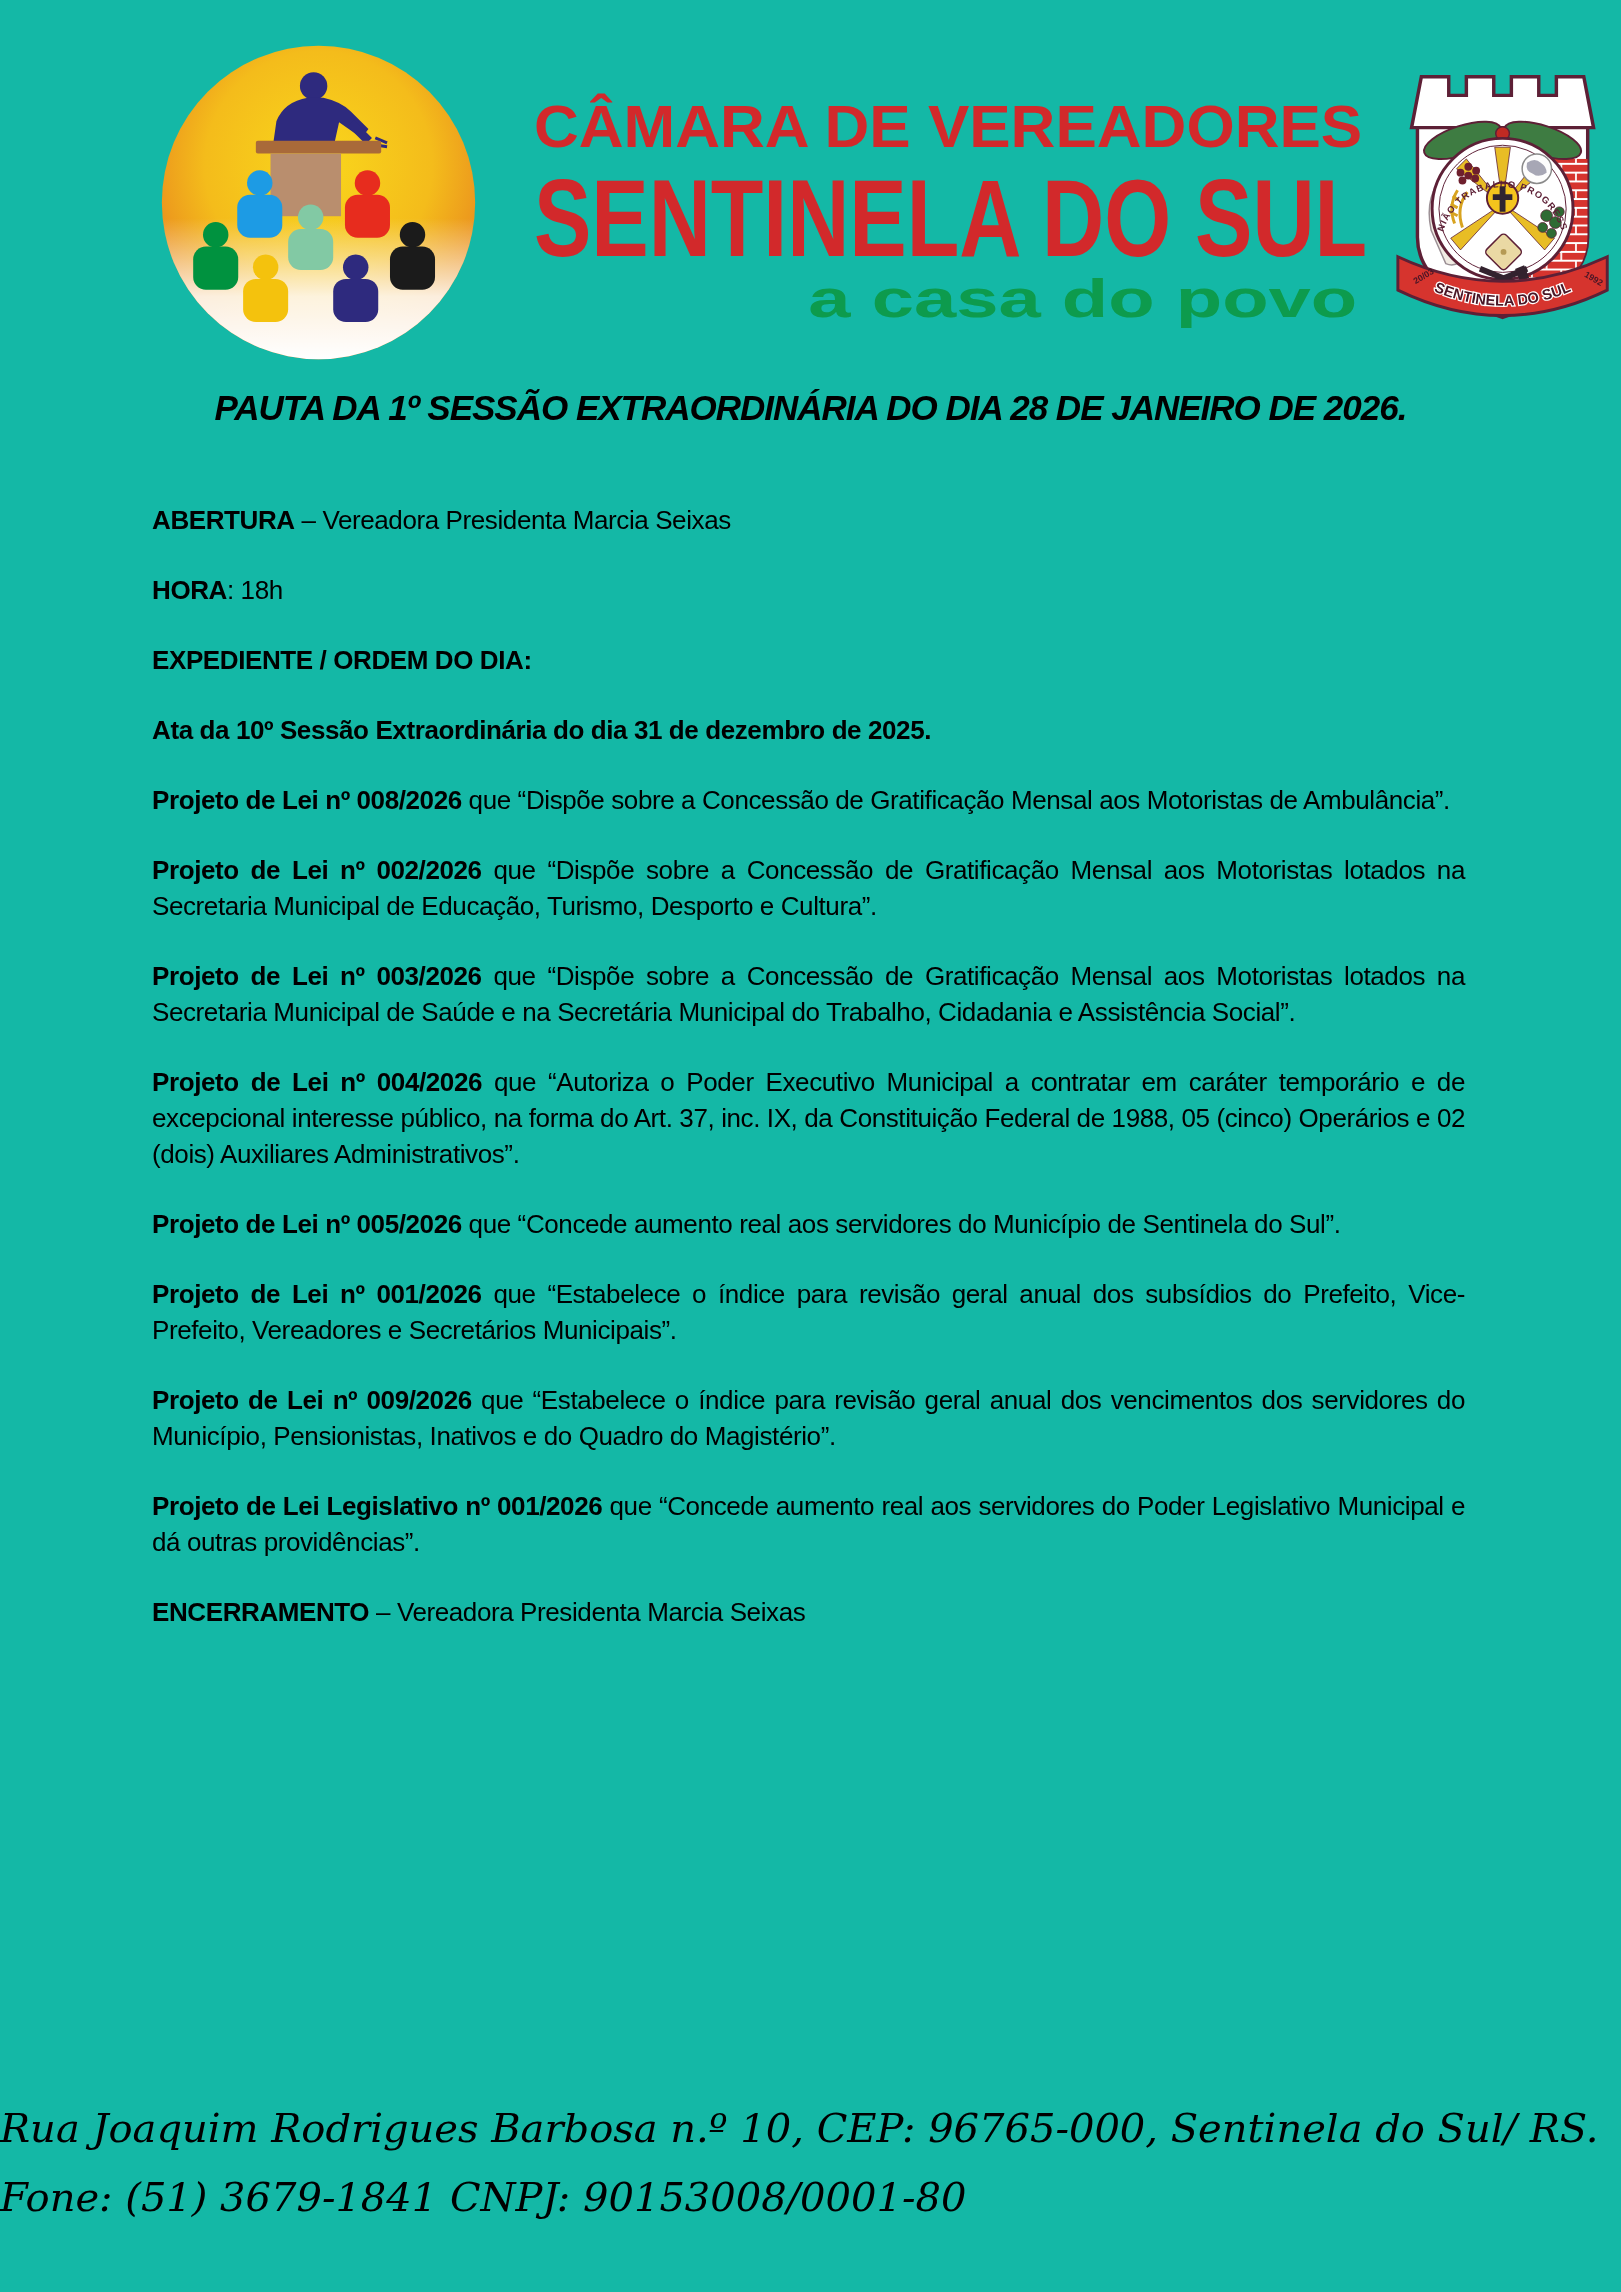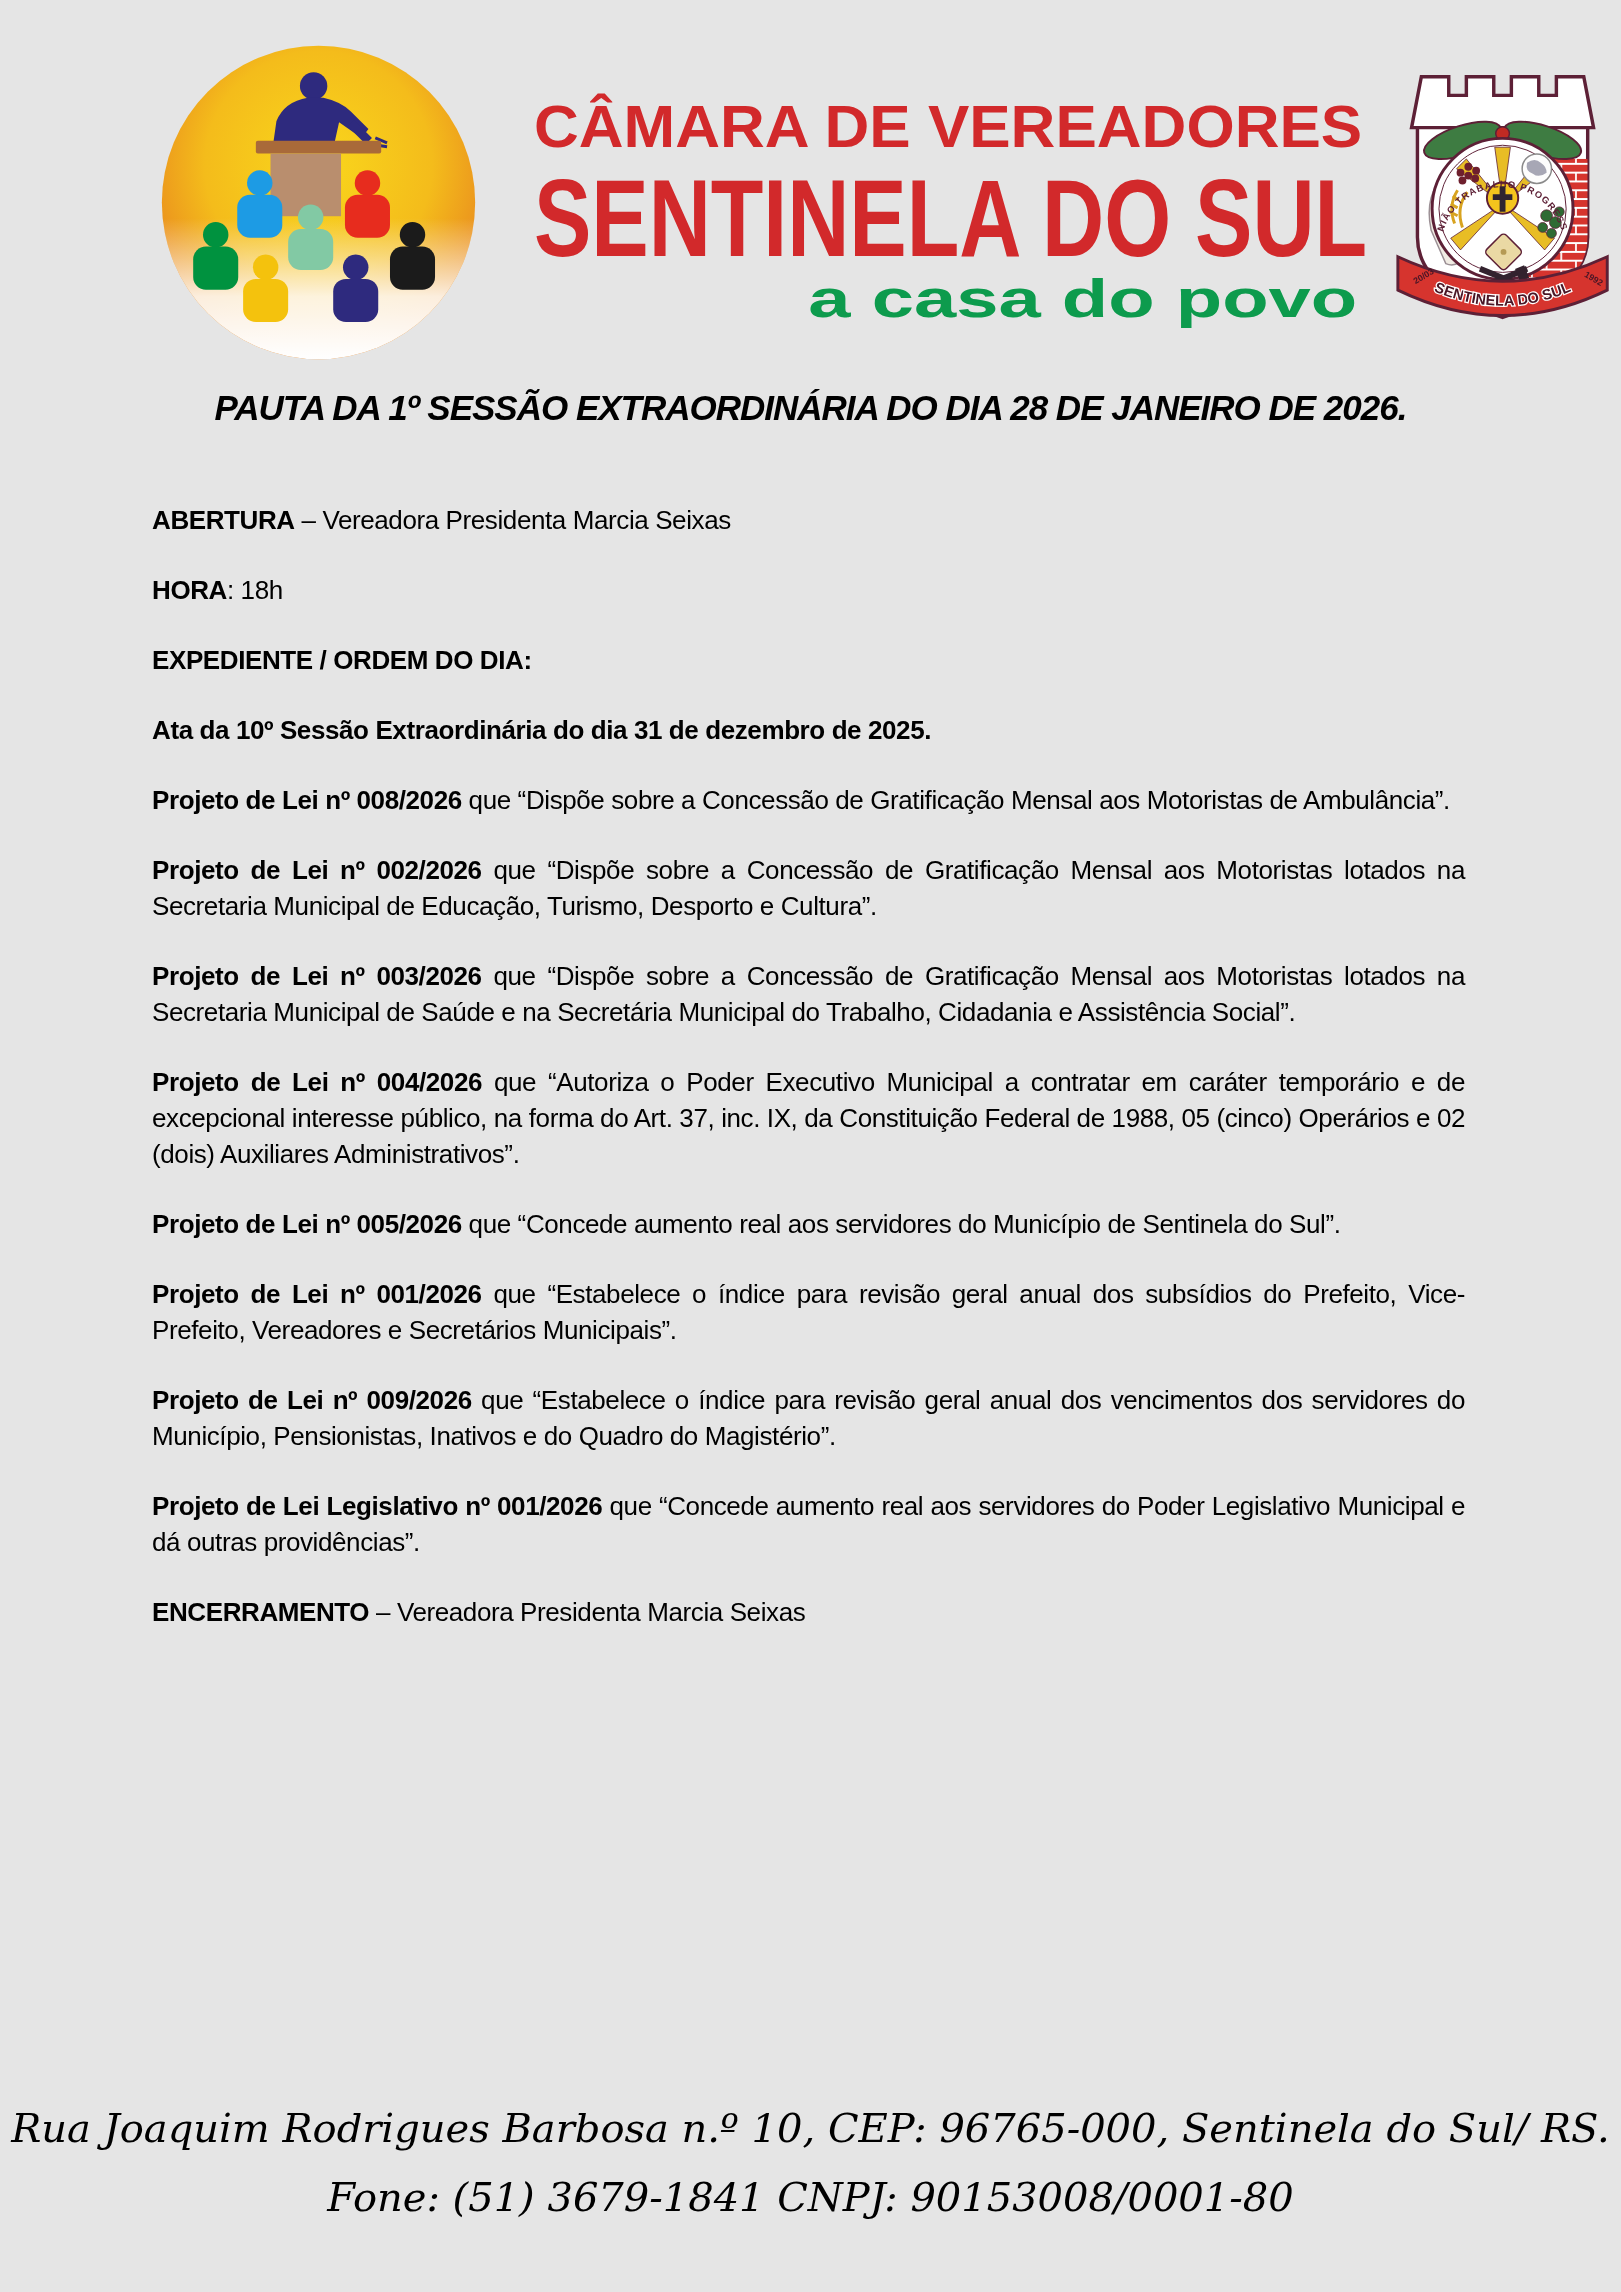--- a/index.html
+++ b/index.html
@@ -1,17 +1,17 @@
 <!DOCTYPE html>
 <html lang="pt"><head>
 <meta charset="utf-8">
 <style>
   html,body{margin:0;padding:0;background:#777;}
   .page{
-    position:relative; width:1621px; height:2293px; background:#e5e5e5;
+    position:relative; width:1621px; height:2293px; background:#14b8a6;
     margin:0 auto; overflow:hidden;
     font-family:"Liberation Sans", sans-serif; color:#000;
   }
   
   .logo-svg{position:absolute; left:155px; top:39px; width:328px; height:328px;}
   .wordmark-svg{position:absolute; left:529px; top:76px; width:843px; height:260px;}
   .crest-svg{position:absolute; left:1392px; top:49px; width:227px; height:306px;}
   
   .doc-title{
     position:absolute; top:388px; left:0; width:100%;
@@ -22,21 +22,21 @@
   .agenda-body{
     position:absolute; top:502px; left:152px; width:1313px;
     font-size:26px; line-height:36px; letter-spacing:-0.4px;
     text-align:justify; text-align-last:left;
   }
   .agenda-body p{margin:0 0 34px 0;}
   .agenda-body b{letter-spacing:-0.4px;}
   
   .page-footer{
     position:absolute; top:2094px; left:0; width:100%;
-    text-align:center; font-family:"DejaVu Serif", serif; font-style:italic;
+    font-family:"DejaVu Serif", serif; font-style:italic;
     font-size:40px; line-height:69px; color:#000;
   }
 </style>
 </head>
 <body>
 
 <div class="page">
 
   <svg class="logo-svg" viewBox="0 0 335 335" aria-hidden="true">
     <defs>

